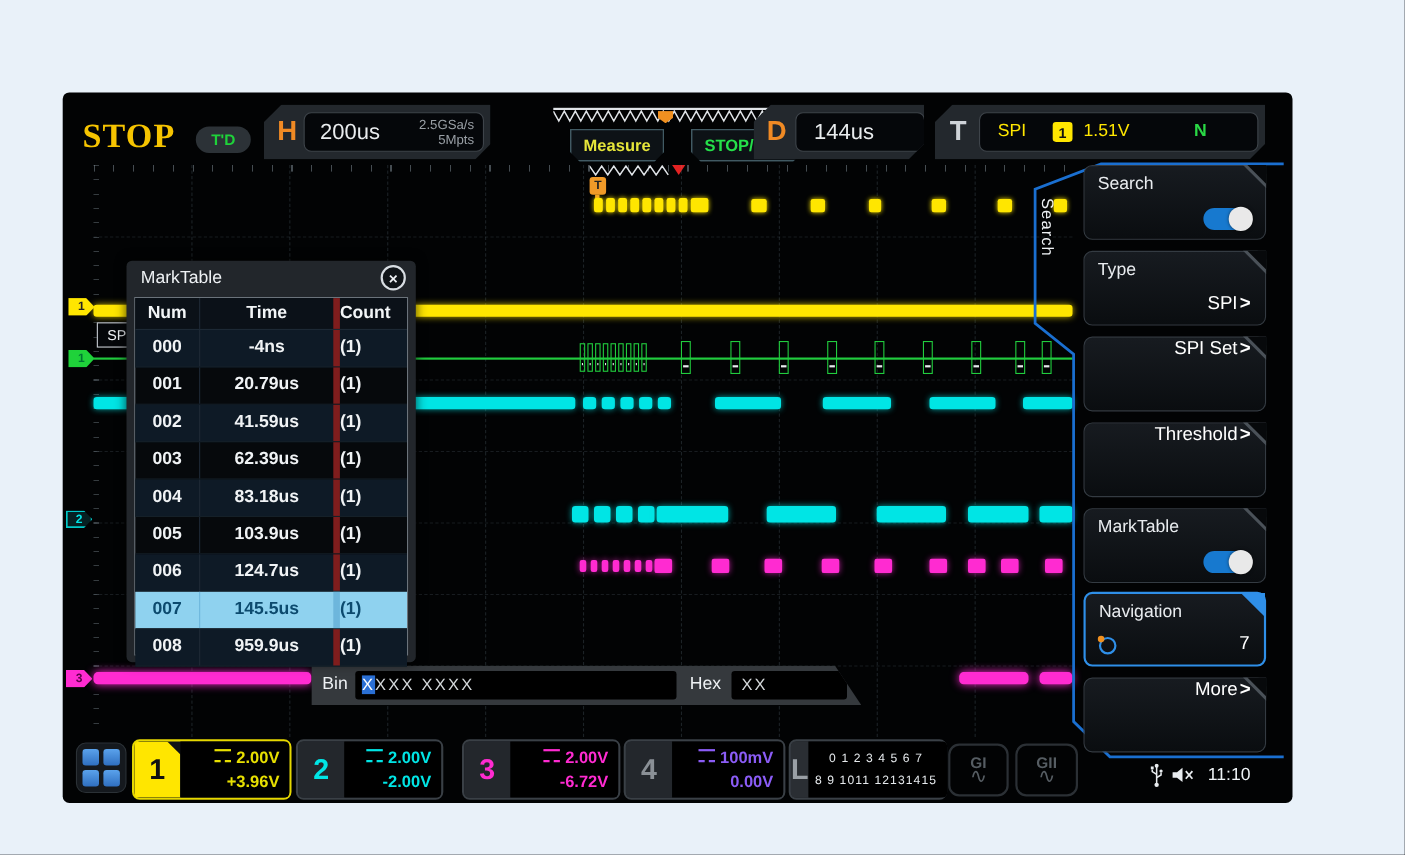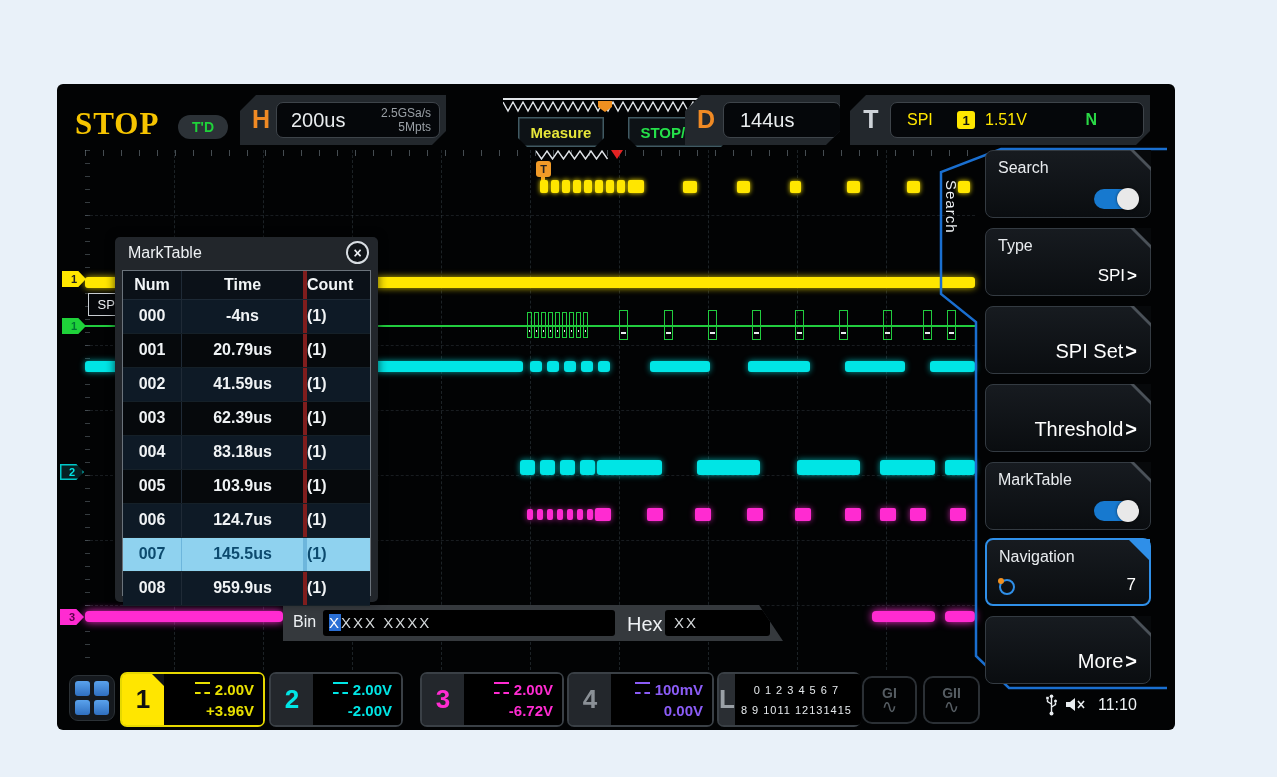--- a/index.html
+++ b/index.html
@@ -54,42 +54,42 @@
   .mt-title{position:absolute;left:13px;top:7px;font-size:16px;color:#eef1f4}
   .mt-close{position:absolute;right:9px;top:4px;width:23px;height:23px;border:2px solid #d8dde2;border-radius:50%;color:#eef1f4;font-size:14px;font-weight:700;display:flex;align-items:center;justify-content:center;background:#101418;cursor:pointer;box-sizing:border-box}
   .mt-table{position:absolute;left:7px;top:33px;width:249px;height:326px;background:#06090c;border:1px solid #6b737b;box-sizing:border-box}
   .mt-head,.mt-row{display:flex;width:100%}
   .mt-head{height:28px;background:#0b1118;border-bottom:1px solid #1d2935}
   .mt-head span{font-weight:700;color:#f2f5f7;font-size:16px;line-height:28px}
   .mt-row{height:33px;border-bottom:1px solid #152028}
   .mt-row:nth-child(odd){background:#0e1a26}
   .mt-row span{font-weight:700;color:#f0f3f5;font-size:16px;line-height:32px}
   .c1{width:58px;text-align:center;border-right:1px solid #1f2a36}
-  .c2{width:121px;text-align:center;border-right:4px solid #7f1d1d}
+  .c2{width:121px;text-align:center;border-right:6px solid #7f1d1d}
   .c3{flex:1;text-align:left}
   .mt-row.sel{background:#8fd2ef!important}
   .mt-row.sel span{color:#0c4a6e;border-color:#6db6dc}
 
   
   .decodebar{position:absolute;left:226px;top:521px;width:500px;height:36px;background:#35393d;clip-path:polygon(0 0,calc(100% - 24px) 0,100% 100%,0 100%);z-index:3}
   .bin-label{position:absolute;left:10px;top:8px;font-size:16px;color:#eef1f4}
   .bin-field{position:absolute;left:40px;top:5px;width:292px;height:26px;background:#000;border-radius:3px;color:#d4d8da;font-size:15px;line-height:26px;padding-left:6px;letter-spacing:2px;box-sizing:border-box}
   .bin-field::first-letter{background:#2a6fd4;color:#fff}
-  .hex-label{position:absolute;left:344px;top:8px;font-size:20px;color:#eef1f4}
+  .hex-label{position:absolute;left:344px;top:8px;font-size:16px;color:#eef1f4}
   .hex-field{position:absolute;left:382px;top:5px;width:105px;height:26px;background:#000;border-radius:3px;color:#d4d8da;font-size:15px;line-height:26px;padding-left:9px;letter-spacing:2px;box-sizing:border-box}
 
   
   .outline{position:absolute;left:0;top:0;z-index:3;pointer-events:none}
   .side-tab{position:absolute;left:886px;top:96px;writing-mode:vertical-rl;font-size:15px;color:#eef1f4;letter-spacing:1px;z-index:4}
   .si{position:absolute;left:928px;width:166px;height:68px;background:linear-gradient(#171b20,#0a0d10);border:1px solid #343b42;border-radius:8px;box-sizing:border-box;z-index:4;cursor:pointer}
   .si::after{content:'';position:absolute;top:-1px;right:-1px;width:0;height:0;border-style:solid;border-width:0 21px 21px 0;border-color:transparent #4a5158 transparent transparent}
   .si::before{content:'';position:absolute;top:-1px;right:-1px;width:0;height:0;border-style:solid;border-width:0 17px 17px 0;border-color:transparent #07090b transparent transparent;z-index:1}
   .si .lbl{position:absolute;left:12px;top:8px;font-size:16px;color:#e9ecef}
   .si .val{position:absolute;right:13px;bottom:9px;font-size:17px;color:#fff}
-  .si .val-c{position:absolute;right:13px;top:11px;height:100%;display:flex;align-items:center;font-size:20px;color:#fff}
+  .si .val-c{position:absolute;right:13px;top:0;height:100%;display:flex;align-items:flex-start;font-size:17px;color:#fff}
   .chev{font-weight:700;margin-left:2px}
   .toggle{position:absolute;right:12px;bottom:8px;width:44px;height:20px;background:#1779cf;border-radius:10px}
   .toggle .knob{position:absolute;right:-1px;top:-1px;width:22px;height:22px;background:#e9e9e9;border-radius:50%;box-shadow:0 0 3px rgba(0,0,0,.6)}
   .si-nav{border:2px solid #2f8fe8}
   .si-nav::after{border-width:0 22px 22px 0;border-color:transparent #2f8fe8 transparent transparent}
   .si-nav::before{display:none}
   .dial-icon{position:absolute;left:12px;bottom:9px;width:16px;height:16px;border:2px solid #2f8fe8;border-radius:50%;box-sizing:border-box}
   .dial-icon::after{content:'';position:absolute;left:-3px;top:-3px;width:6px;height:6px;background:#f09020;border-radius:50%}
 
   

